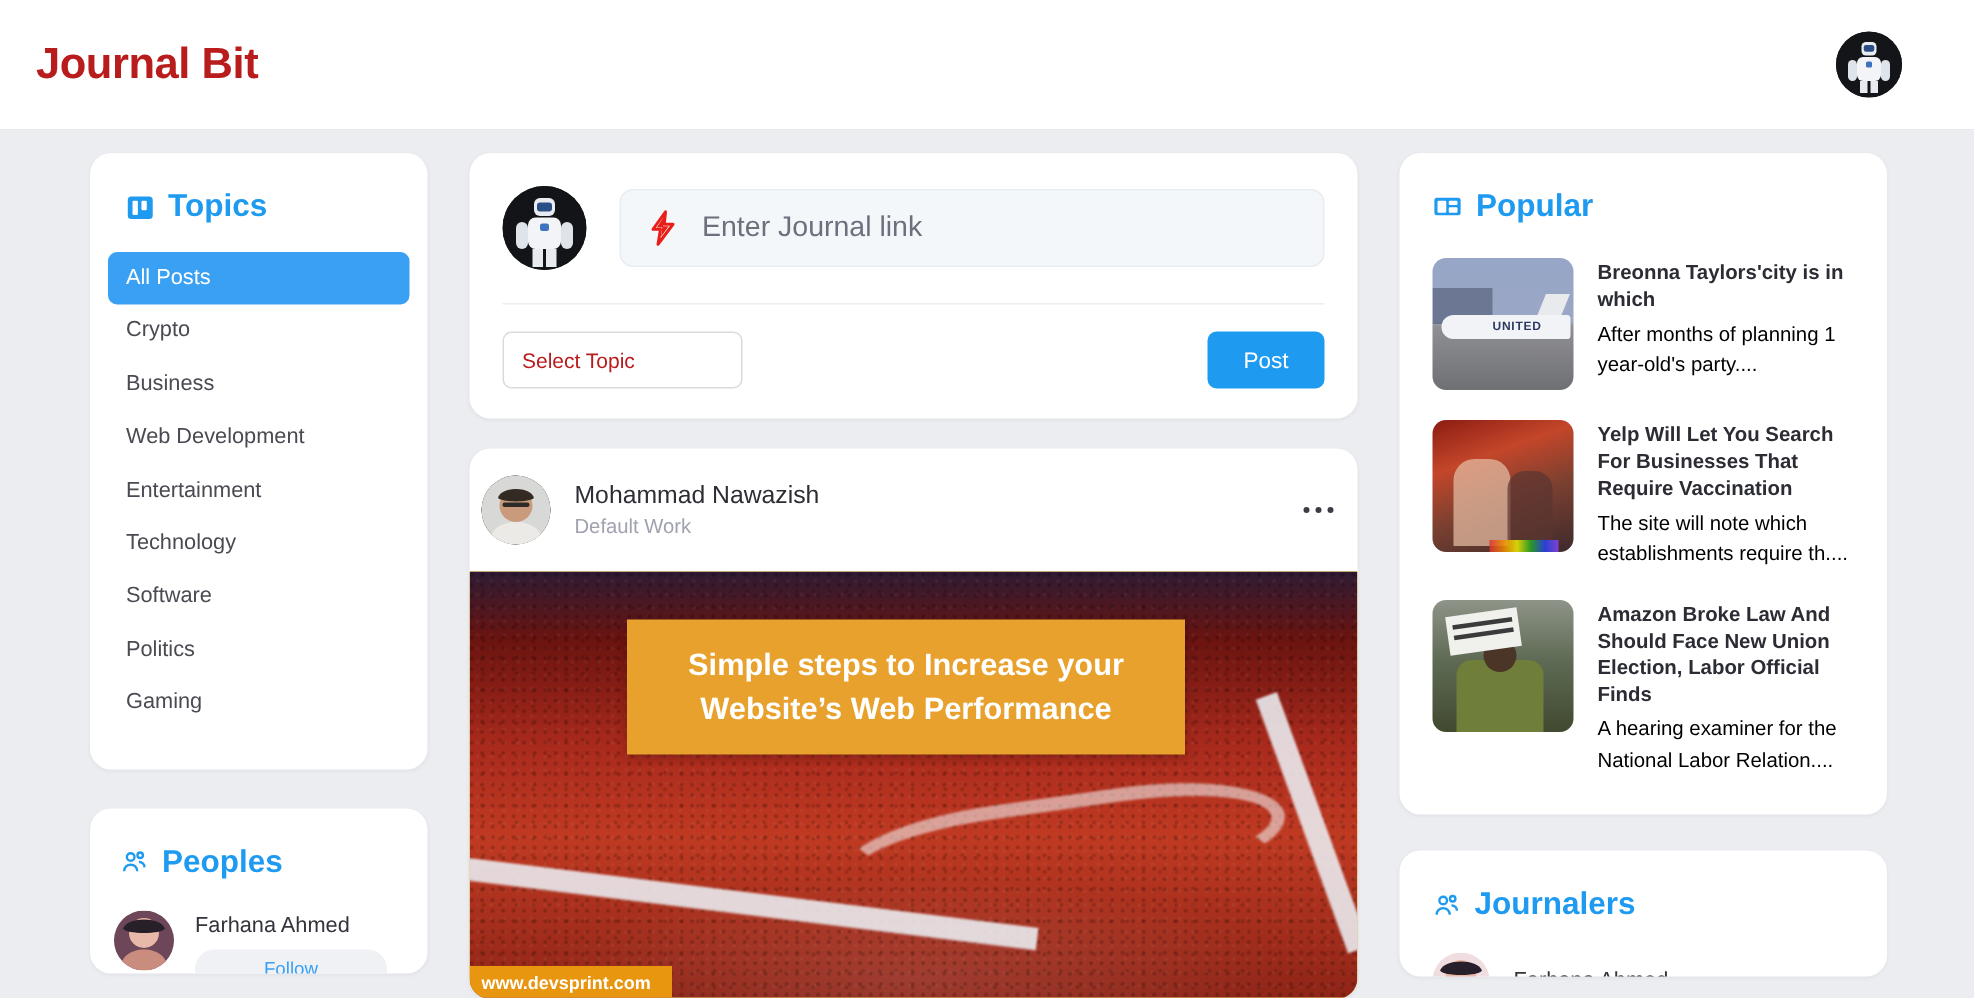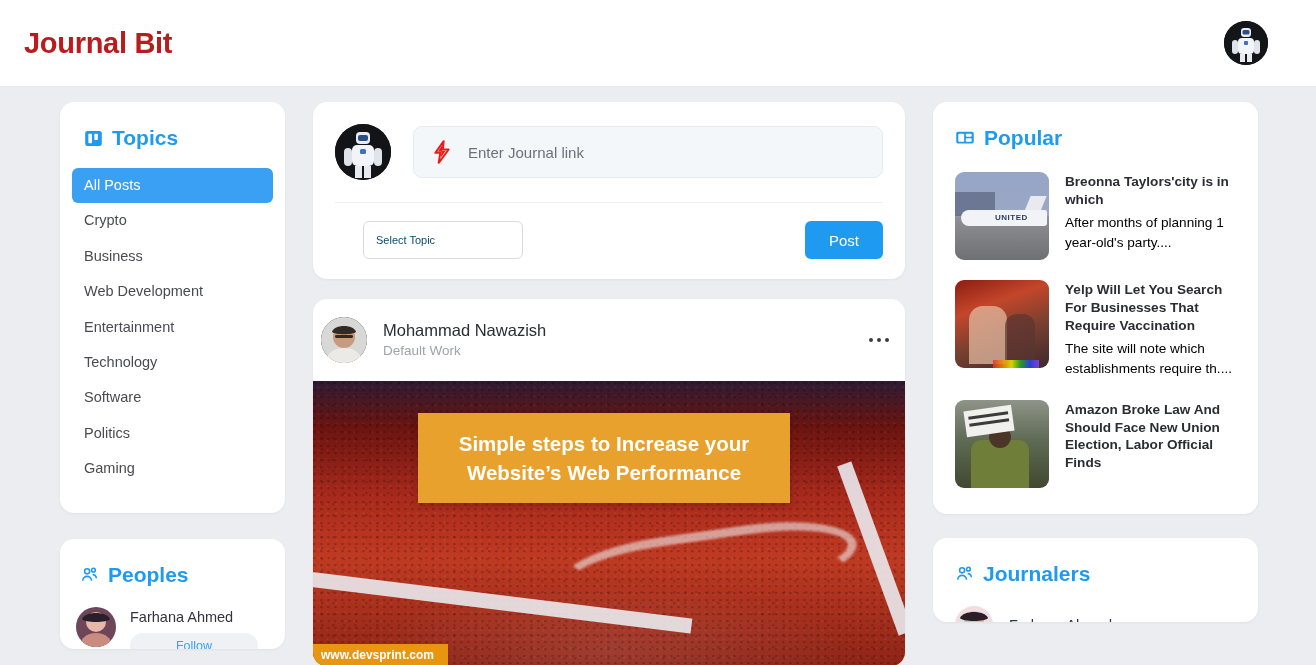--- a/index.html
+++ b/index.html
@@ -70,29 +70,29 @@
   .composer-top { display: flex; align-items: center; gap: 22px; padding-bottom: 22px;
     border-bottom: 1px solid #eceef1; }
   .composer-av { width: 56px; height: 56px; }
   .link-field {
     flex: 1; height: 52px; background: #f4f7fa; border: 1px solid #e7ecf1;
     border-radius: 9px; display: flex; align-items: center; gap: 16px; padding: 0 18px;
   }
   .bolt { width: 20px; height: 24px; flex: none; }
   .link-field input {
     border: none; outline: none; background: transparent; flex: 1;
-    font-family: "Liberation Sans", sans-serif; font-size: 15px; color: #be185d;
+    font-family: "Liberation Sans", sans-serif; font-size: 19px; color: #be185d;
   }
   .link-field input::placeholder { color: #6d707c; }
   .composer-bot { display: flex; align-items: center; justify-content: space-between;
     padding-top: 18px; }
   .select-topic {
     width: 160px; height: 38px; border: 1px solid #d9dbe0; border-radius: 6px;
     display: flex; align-items: center; padding: 0 12px;
-    font-size: 11px; color: #0c4a6e; background: #fff; cursor: pointer; margin-left: 28px;
+    font-size: 14px; color: #b91c1c; background: #fff; cursor: pointer;
   }
   .post-btn {
     width: 78px; height: 38px; background: #1e9bf0; color: #fff;
     border: none; border-radius: 6px; font-size: 15px; cursor: pointer;
     font-family: "Liberation Sans", sans-serif;
   }
 
   
   .post { overflow: hidden; }
   .post-head { display: flex; align-items: center; padding: 18px 8px; gap: 16px; }
@@ -373,20 +373,21 @@
       <div class="pop-item">
         <div class="pop-thumb th3">
           <div class="body"></div>
             <div class="head"></div>
           <div class="sign">
               <i></i>
             </div>
         </div>
         <div class="pop-txt">
           <div class="pop-title">Amazon Broke Law And Should Face New Union Election, Labor Official Finds</div>
+          <div class="pop-desc">A hearing examiner for the National Labor Relation....</div>
         </div>
       </div>
     </div>
 
     <div class="card journalers">
       <div class="card-title">
         <svg width="19" height="19" viewBox="0 0 24 24" fill="none" stroke="#1e9bf0" stroke-width="2">
           <circle cx="9" cy="8" r="3.2"></circle>
           <path d="M3.5 20c0-3.3 2.5-5.6 5.5-5.6s5.5 2.3 5.5 5.6"></path>
           <circle cx="17" cy="6.5" r="2.3"></circle>

